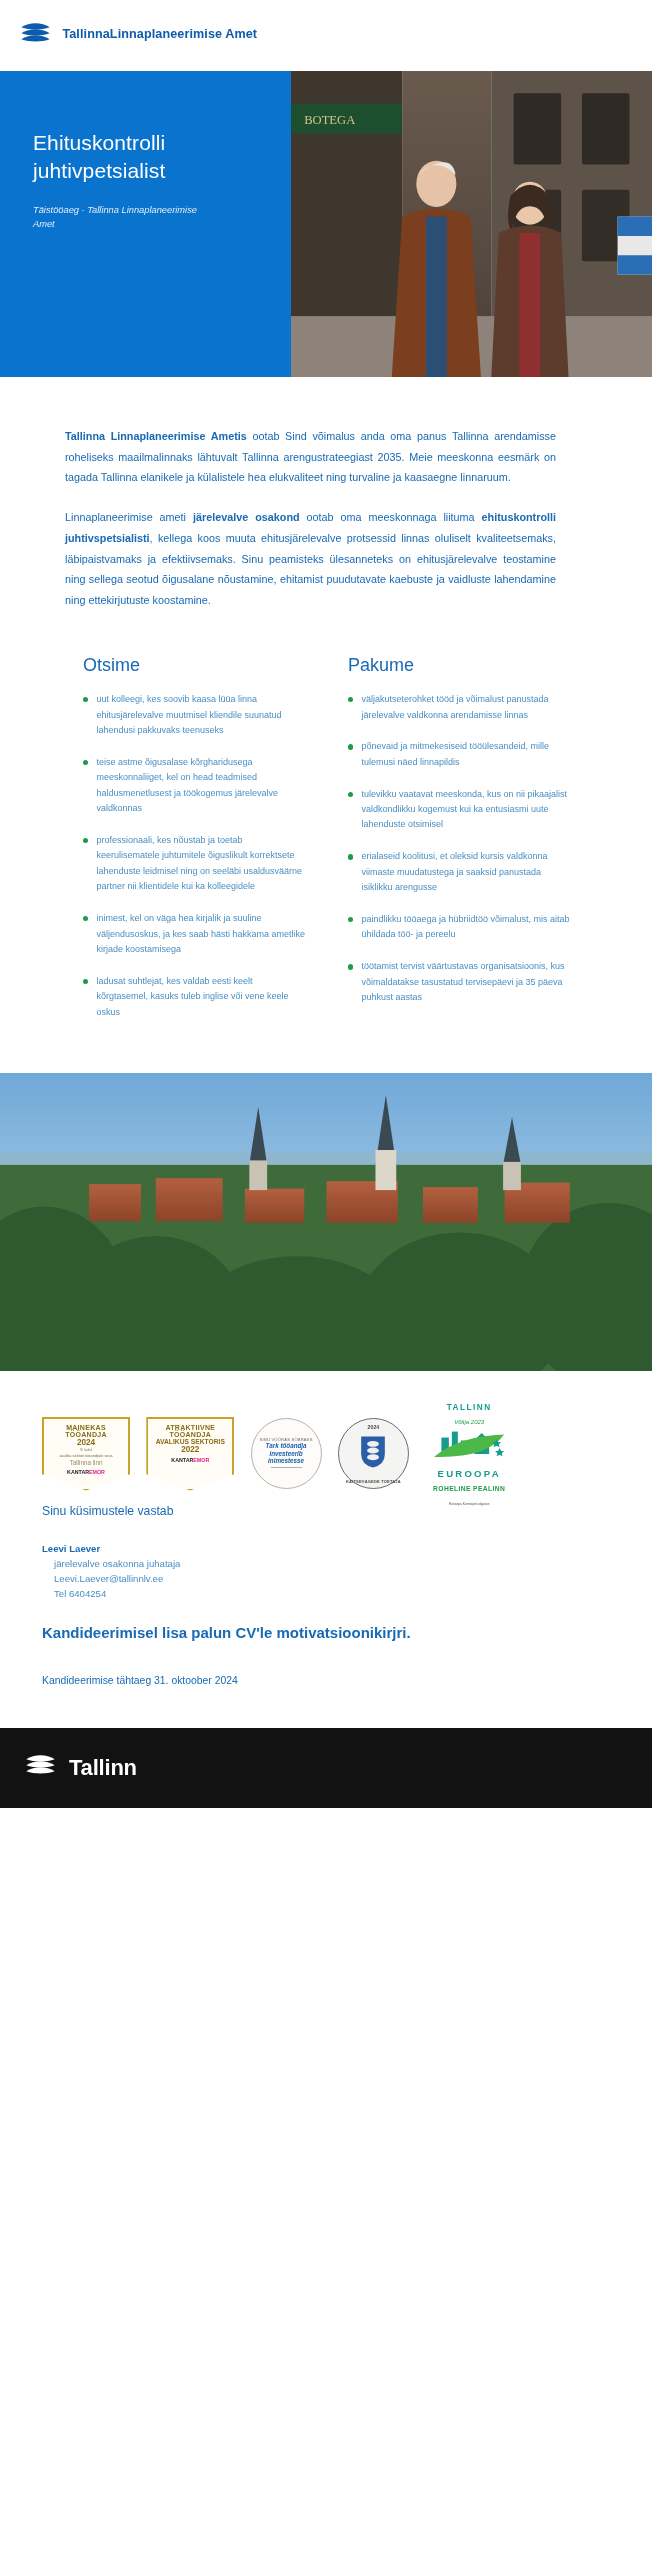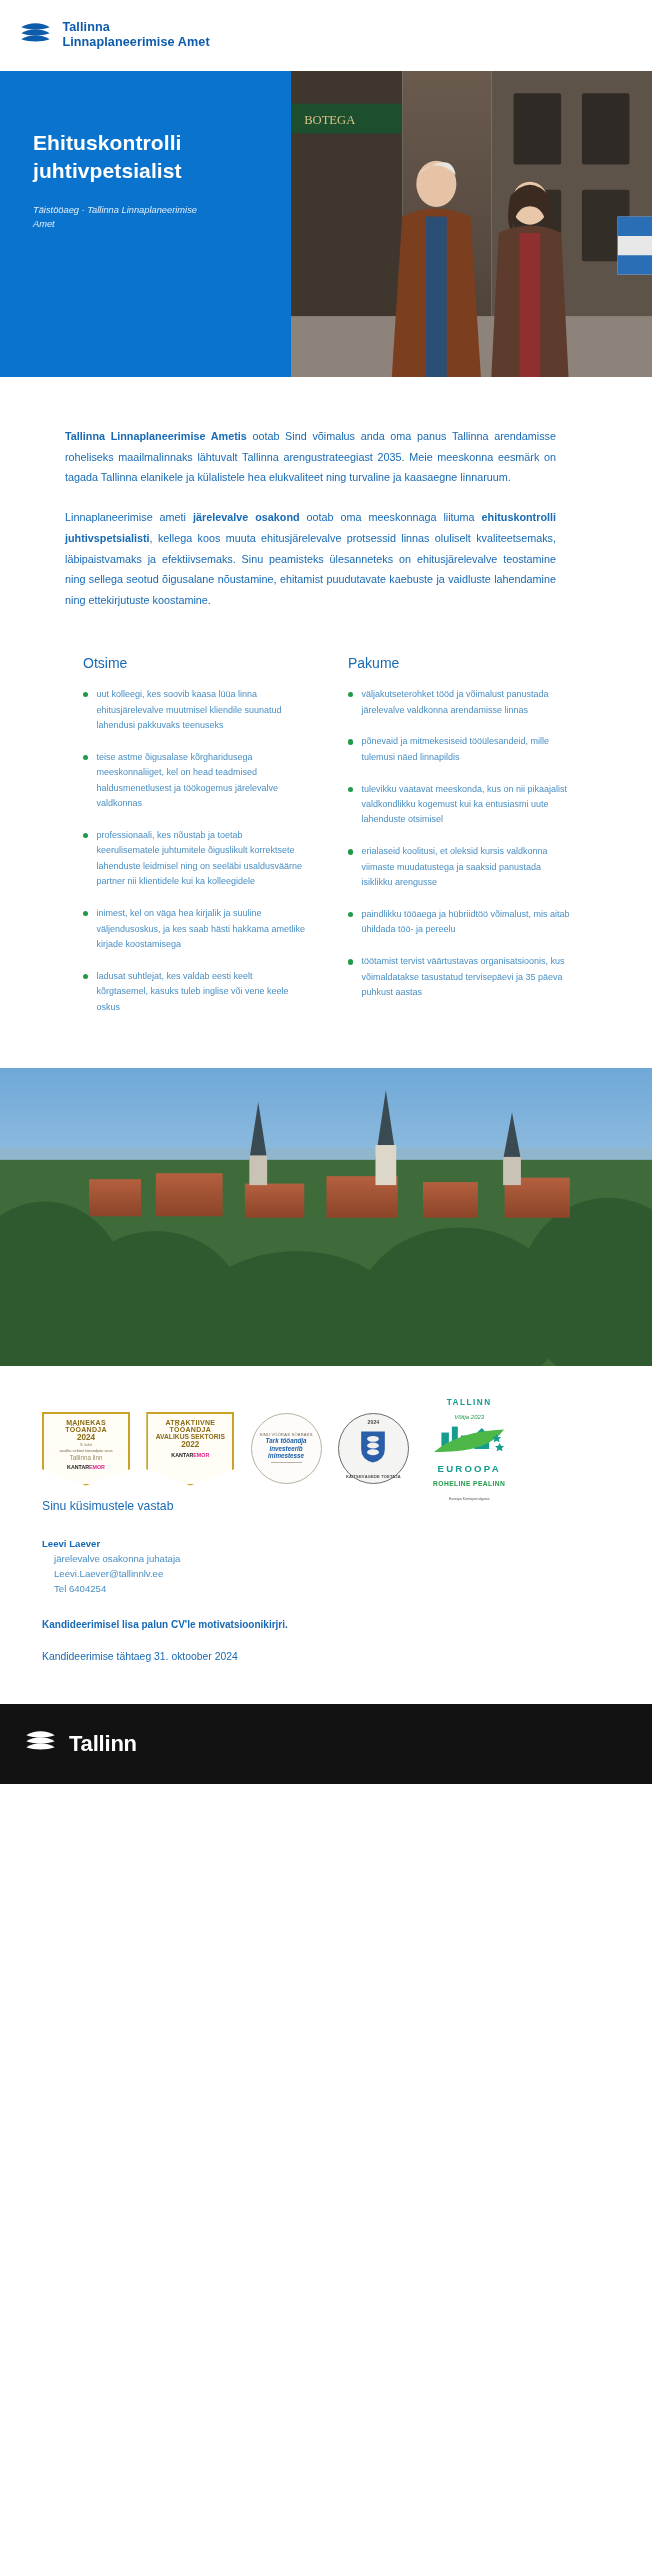--- a/index.html
+++ b/index.html
@@ -14,21 +14,21 @@
   .site-header {
     height: 71px;
     background: #ffffff;
     display: flex;
     align-items: center;
     padding-left: 19px;
     border-bottom: 0.7px solid #ffffff;
   }
   .logo-wrap { display: flex; align-items: center; gap: 10.4px; }
   .logo-mark { width: 33px; height: 33px; flex: 0 0 33px; }
-  .logo-text { display: flex; flex-direction: column; line-height: 1.22; }
+  .logo-text { display: flex; flex-direction: row; line-height: 1.22; }
   .logo-line {
     color: #0d5bab;
     font-size: 12.6px;
     font-weight: bold;
     letter-spacing: 0.1px;
     white-space: nowrap;
   }
 
   
   .hero {
@@ -41,21 +41,21 @@
     width: 291px;
     background: #0a73cd;
     padding: 58px 33px 0 33px;
     position: relative;
     z-index: 2;
   }
   .hero-title {
     color: #ffffff;
     font-size: 21px;
     line-height: 1.33;
-    font-weight: bold;
+    font-weight: normal;
     letter-spacing: 0.1px;
   }
   .hero-meta {
     margin-top: 19px;
     color: #e2edf8;
     font-size: 9.3px;
     line-height: 1.5;
     max-width: 171px;
     font-style: italic;
   }
@@ -84,21 +84,21 @@
 
   
   .lists {
     display: flex;
     gap: 43px;
     padding: 25px 83px 0 83px;
   }
   .list-col { width: 223px; }
   .list-heading {
     color: #186ab5;
-    font-size: 14px;
+    font-size: 18px;
     font-weight: normal;
     margin-bottom: 16.3px;
   }
   .list-col ul { list-style: none; }
   .list-col li {
     position: relative;
     padding-left: 13.4px;
     margin-bottom: 16.3px;
     color: #4a8fc4;
     font-size: 9px;
@@ -185,22 +185,22 @@
 
   
   .contact { padding: 7.4px 42px 0 42px; }
   .contact-lead {
     color: #186ab5;
     font-size: 12.2px;
     margin-bottom: 22px;
   }
   .contact-name { color: #186ab5; font-size: 9.6px; font-weight: bold; line-height: 1.8; margin-top: 12px; }
   .contact-line { color: #4a8fc4; font-size: 9.6px; line-height: 1.55; margin-left: 12px; }
-  .apply-note { color: #186ab5; font-size: 10px; font-weight: bold; margin-top: 22px; }
-  .deadline { color: #186ab5; font-size: 10.4px; margin-top: 21px; }
+  .apply-note { color: #186ab5; font-size: 15px; font-weight: bold; margin-top: 22px; }
+  .deadline { color: #186ab5; font-size: 10.4px; margin-top: 34px; }
 
   
   .site-footer {
     margin-top: 42px;
     height: 80px;
     background: #121212;
     display: flex;
     align-items: center;
     padding-left: 24px;
     gap: 12px;

